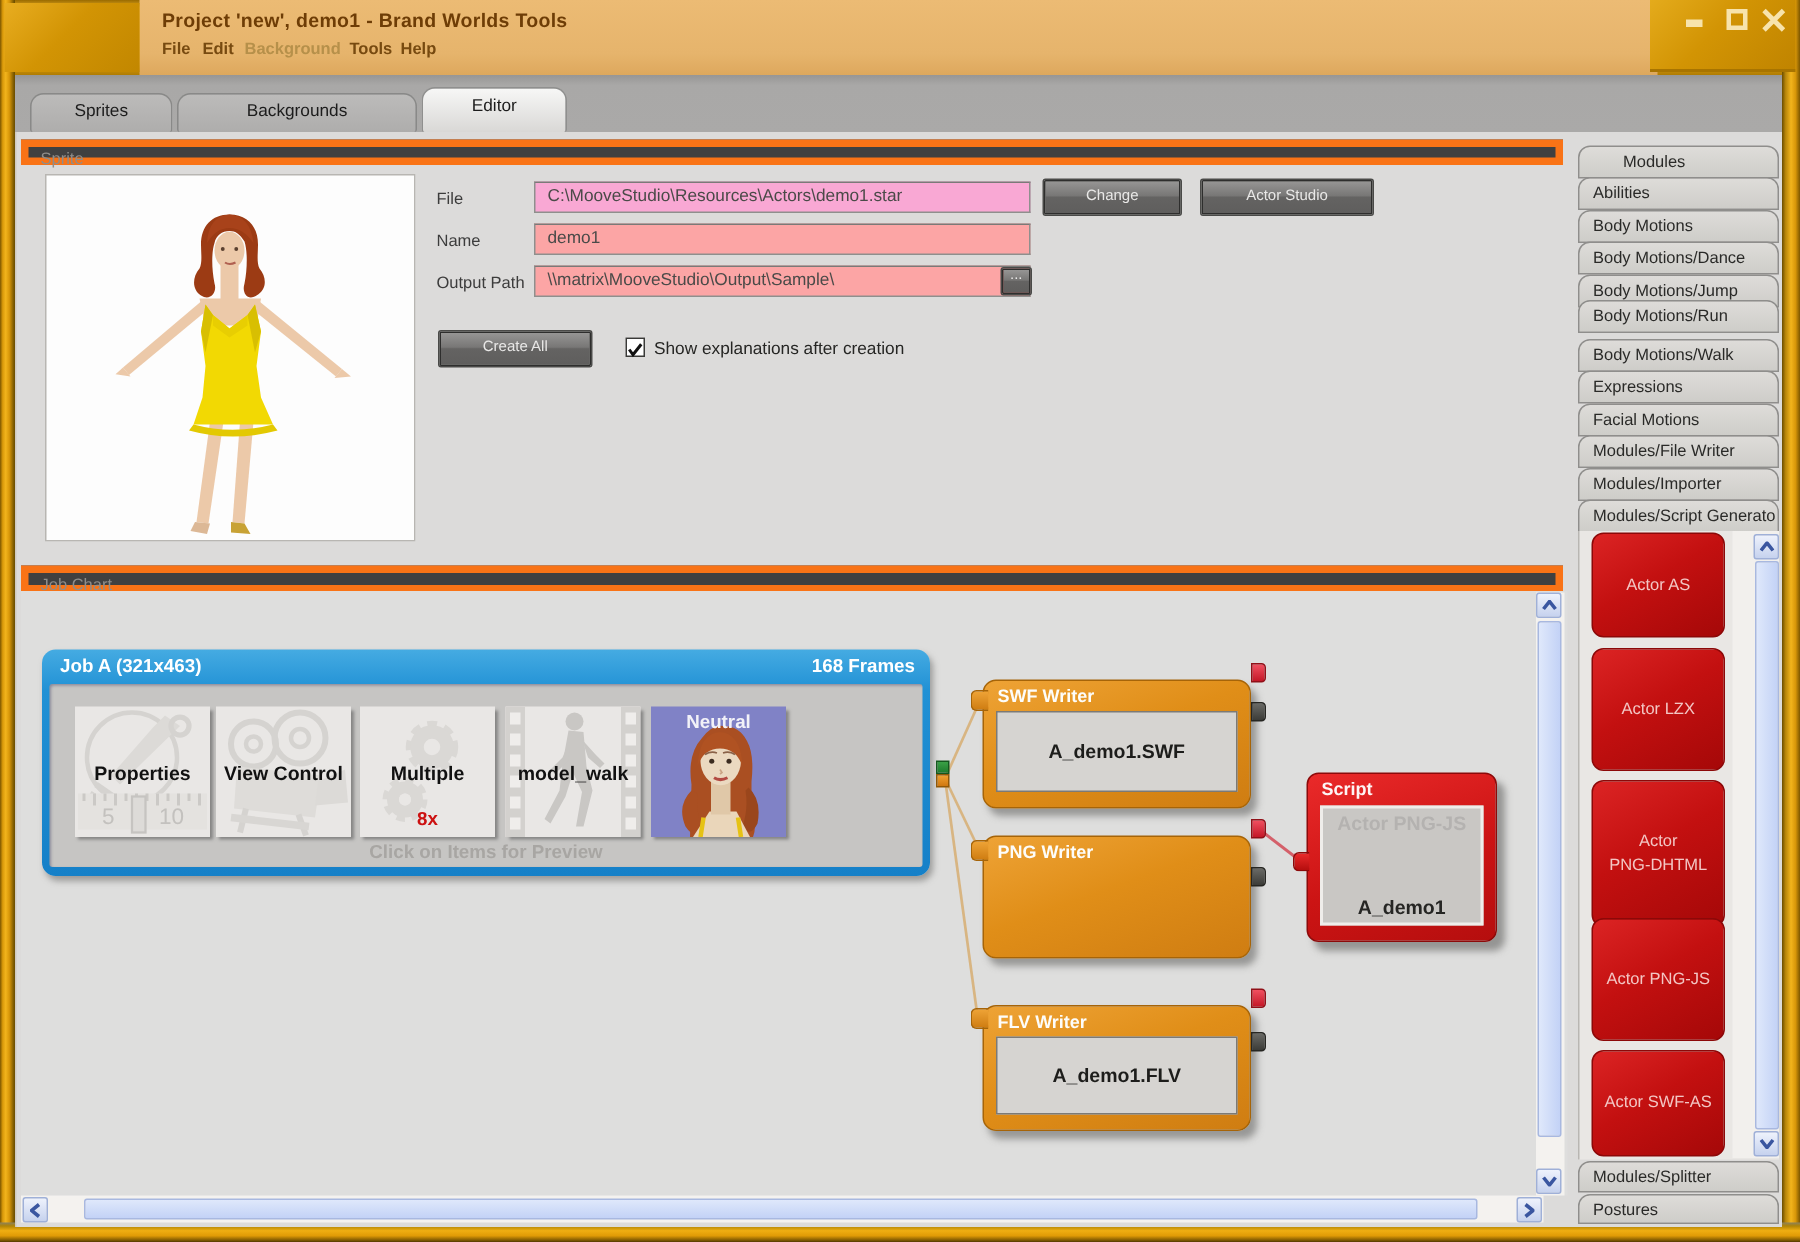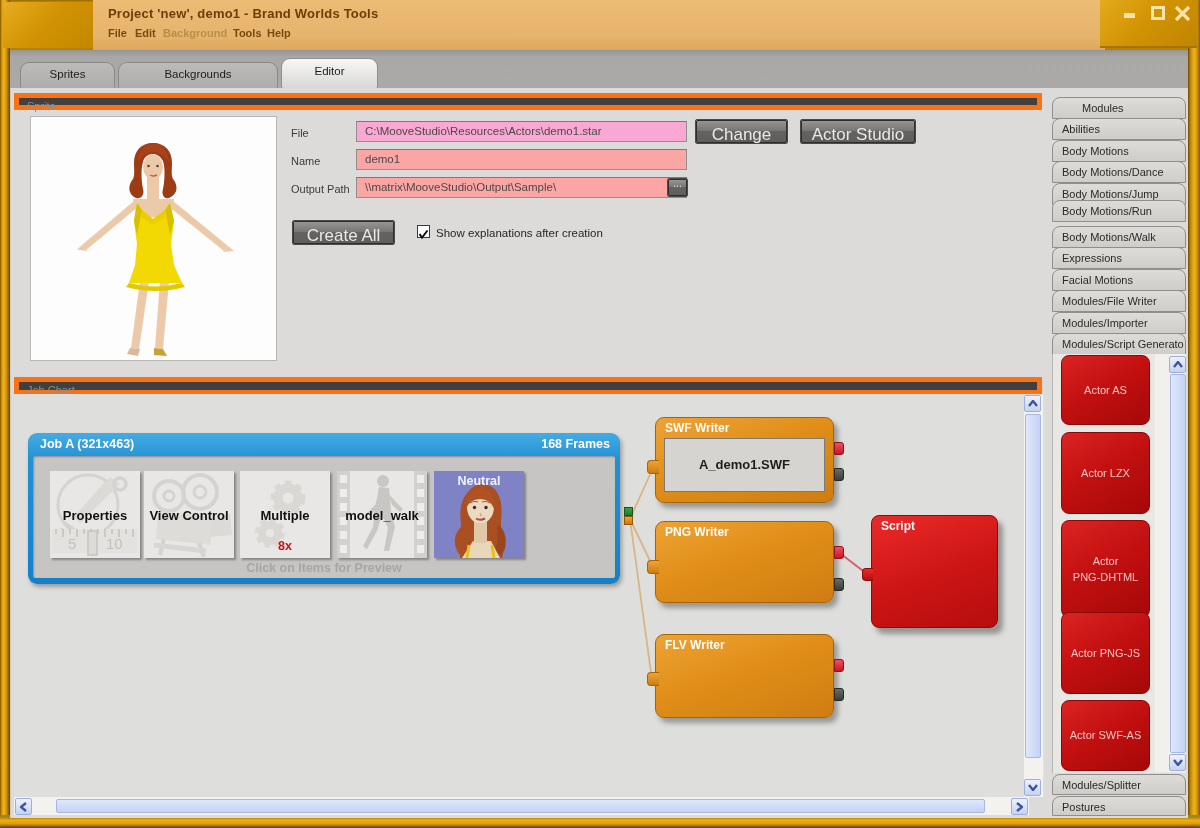--- a/index.html
+++ b/index.html
@@ -45,41 +45,41 @@
      font-size:11px; padding-left:8px; }
 
   
   #spbox { left:30px; top:116px; width:247px; height:245px; background:#fdfdfd; border:1px solid #b8b6b2; }
 
   
   .flabel { position:absolute; font-size:11px; color:#3c3c3c; }
   .finput { position:absolute; width:331px; height:21px; background:#fca5a5; border:1px solid #8f8f8d;
      border-top-color:#7a7a78; font-size:11.5px; color:#4a4a48; padding:3px 0 0 8px; }
   .btn { position:absolute; background:linear-gradient(180deg,#969594 0%, #787776 45%, #646362 50%, #5f5e5d 100%);
-     border:1px solid #2e2e2d; outline:1px solid #4a4a48; color:#e9e8e7; font-size:17px;
+     border:1px solid #2e2e2d; outline:1px solid #4a4a48; color:#e9e8e7; font-size:10px;
      text-align:center; border-radius:1px; }
 
   
   #canvas { left:14px; top:394px; width:1031px; height:403px; background:#dededd; }
 
   
   #joba { left:28px; top:433px; width:592px; height:151px; border-radius:9px;
       background:linear-gradient(180deg,#45abe2 0%,#2191d5 18%, #1580c8 100%);
       box-shadow: 2px 3px 4px rgba(110,110,108,.6); }
   #joba-body { position:absolute; left:5px; top:23px; width:582px; height:122px;
       background:#c6c5c3; border-radius:2px; box-shadow:inset 1px 1px 2px rgba(0,0,60,.3); }
   .thumb { position:absolute; top:38px; width:90px; height:87px; background:#e9e7e5;
       box-shadow:2px 2px 2px rgba(80,80,80,.55); overflow:hidden; }
   .thumb .tlabel { position:absolute; top:37px; width:100%; text-align:center;
       font-size:13px; font-weight:bold; color:#111; }
 
   
   .writer { position:absolute; width:179px; border-radius:9px;
       background:linear-gradient(160deg,#eea336 0%, #e08e18 45%, #cf7d12 100%);
-      border:1px solid #a66408; box-shadow:4px 5px 5px rgba(105,105,103,.6); }
+      border:1px solid #a66408; box-shadow:4px 5px 5px rgba(105,105,103,.6);margin-top:36px; }
   .writer .whead { position:absolute; left:9px; top:3px; font-size:12px; font-weight:bold; color:#fdfdfa; }
   .writer .winner { position:absolute; left:8px; right:8px; top:20px; bottom:10px; background:#d6d4d1;
       border:1px solid #7c7a76; display:flex; align-items:center; justify-content:center;
       font-size:13px; font-weight:bold; color:#1d1d1b; text-align:center; line-height:1.4; }
   .ltab { position:absolute; width:12px; height:14px; border-radius:4px 0 0 4px;
       background:linear-gradient(180deg,#eea336,#cf7d12); border:1px solid #a66408; border-right:none; }
   .conn { position:absolute; width:10px; height:13px; border-radius:0 3px 3px 0; }
   .conn.red { background:linear-gradient(180deg,#f05060,#c41828); border:1px solid #901018; }
   .conn.dark { background:linear-gradient(180deg,#6a6a66,#3c3c38); border:1px solid #262622; }
 
@@ -301,27 +301,32 @@
 
   <div class="writer" style="left:655px; top:521px; height:82px;">
     <div class="whead">PNG Writer</div>
   </div>
   <div class="ltab" style="left:647px; top:560px;"></div>
   <div class="conn red" style="left:834px; top:546px;"></div>
   <div class="conn dark" style="left:834px; top:578px;"></div>
 
   <div class="writer" style="left:655px; top:634px; height:84px;">
     <div class="whead">FLV Writer</div>
+    <div class="winner">A_demo1.FLV</div>
   </div>
   <div class="ltab" style="left:647px; top:672px;"></div>
   <div class="conn red" style="left:834px; top:659px;"></div>
   <div class="conn dark" style="left:834px; top:688px;"></div>
 
   <div class="abs" id="script">
     <div style="position:absolute; left:9px; top:3px; font-size:12px; font-weight:bold; color:#fdf5f5;">Script</div>
+    <div style="position:absolute; left:8px; right:8px; top:21px; bottom:10px; background:#c9c7c4; border:2px solid #efedea;">
+      <div style="position:absolute; top:2px; width:100%; text-align:center; font-size:13px; font-weight:bold; color:#b4b2b0;">Actor PNG-JS</div>
+      <div style="position:absolute; bottom:3px; width:100%; text-align:center; font-size:13px; font-weight:bold; color:#262624;">A_demo1</div>
+    </div>
   </div>
   <div class="abs" style="left:862px; top:568px; width:11px; height:13px; border-radius:4px 0 0 4px; background:linear-gradient(180deg,#ea2a2a,#b50e0e); border:1px solid #8c0a0a; border-right:none;"></div>
 
   <div class="strack" style="left:1024px; top:395px; width:19px; height:402px;"></div>
   <div class="sbtn" style="left:1024px; top:395px;">
     <svg width="10" height="7" viewBox="0 0 10 7">
       <path d="M1 6 L5 1 L9 6" stroke="#3a56a0" stroke-width="2.4" fill="none"></path>
     </svg>
   </div>
   <div class="sthumb" style="left:1025px; top:414px; width:16px; height:344px;"></div>

